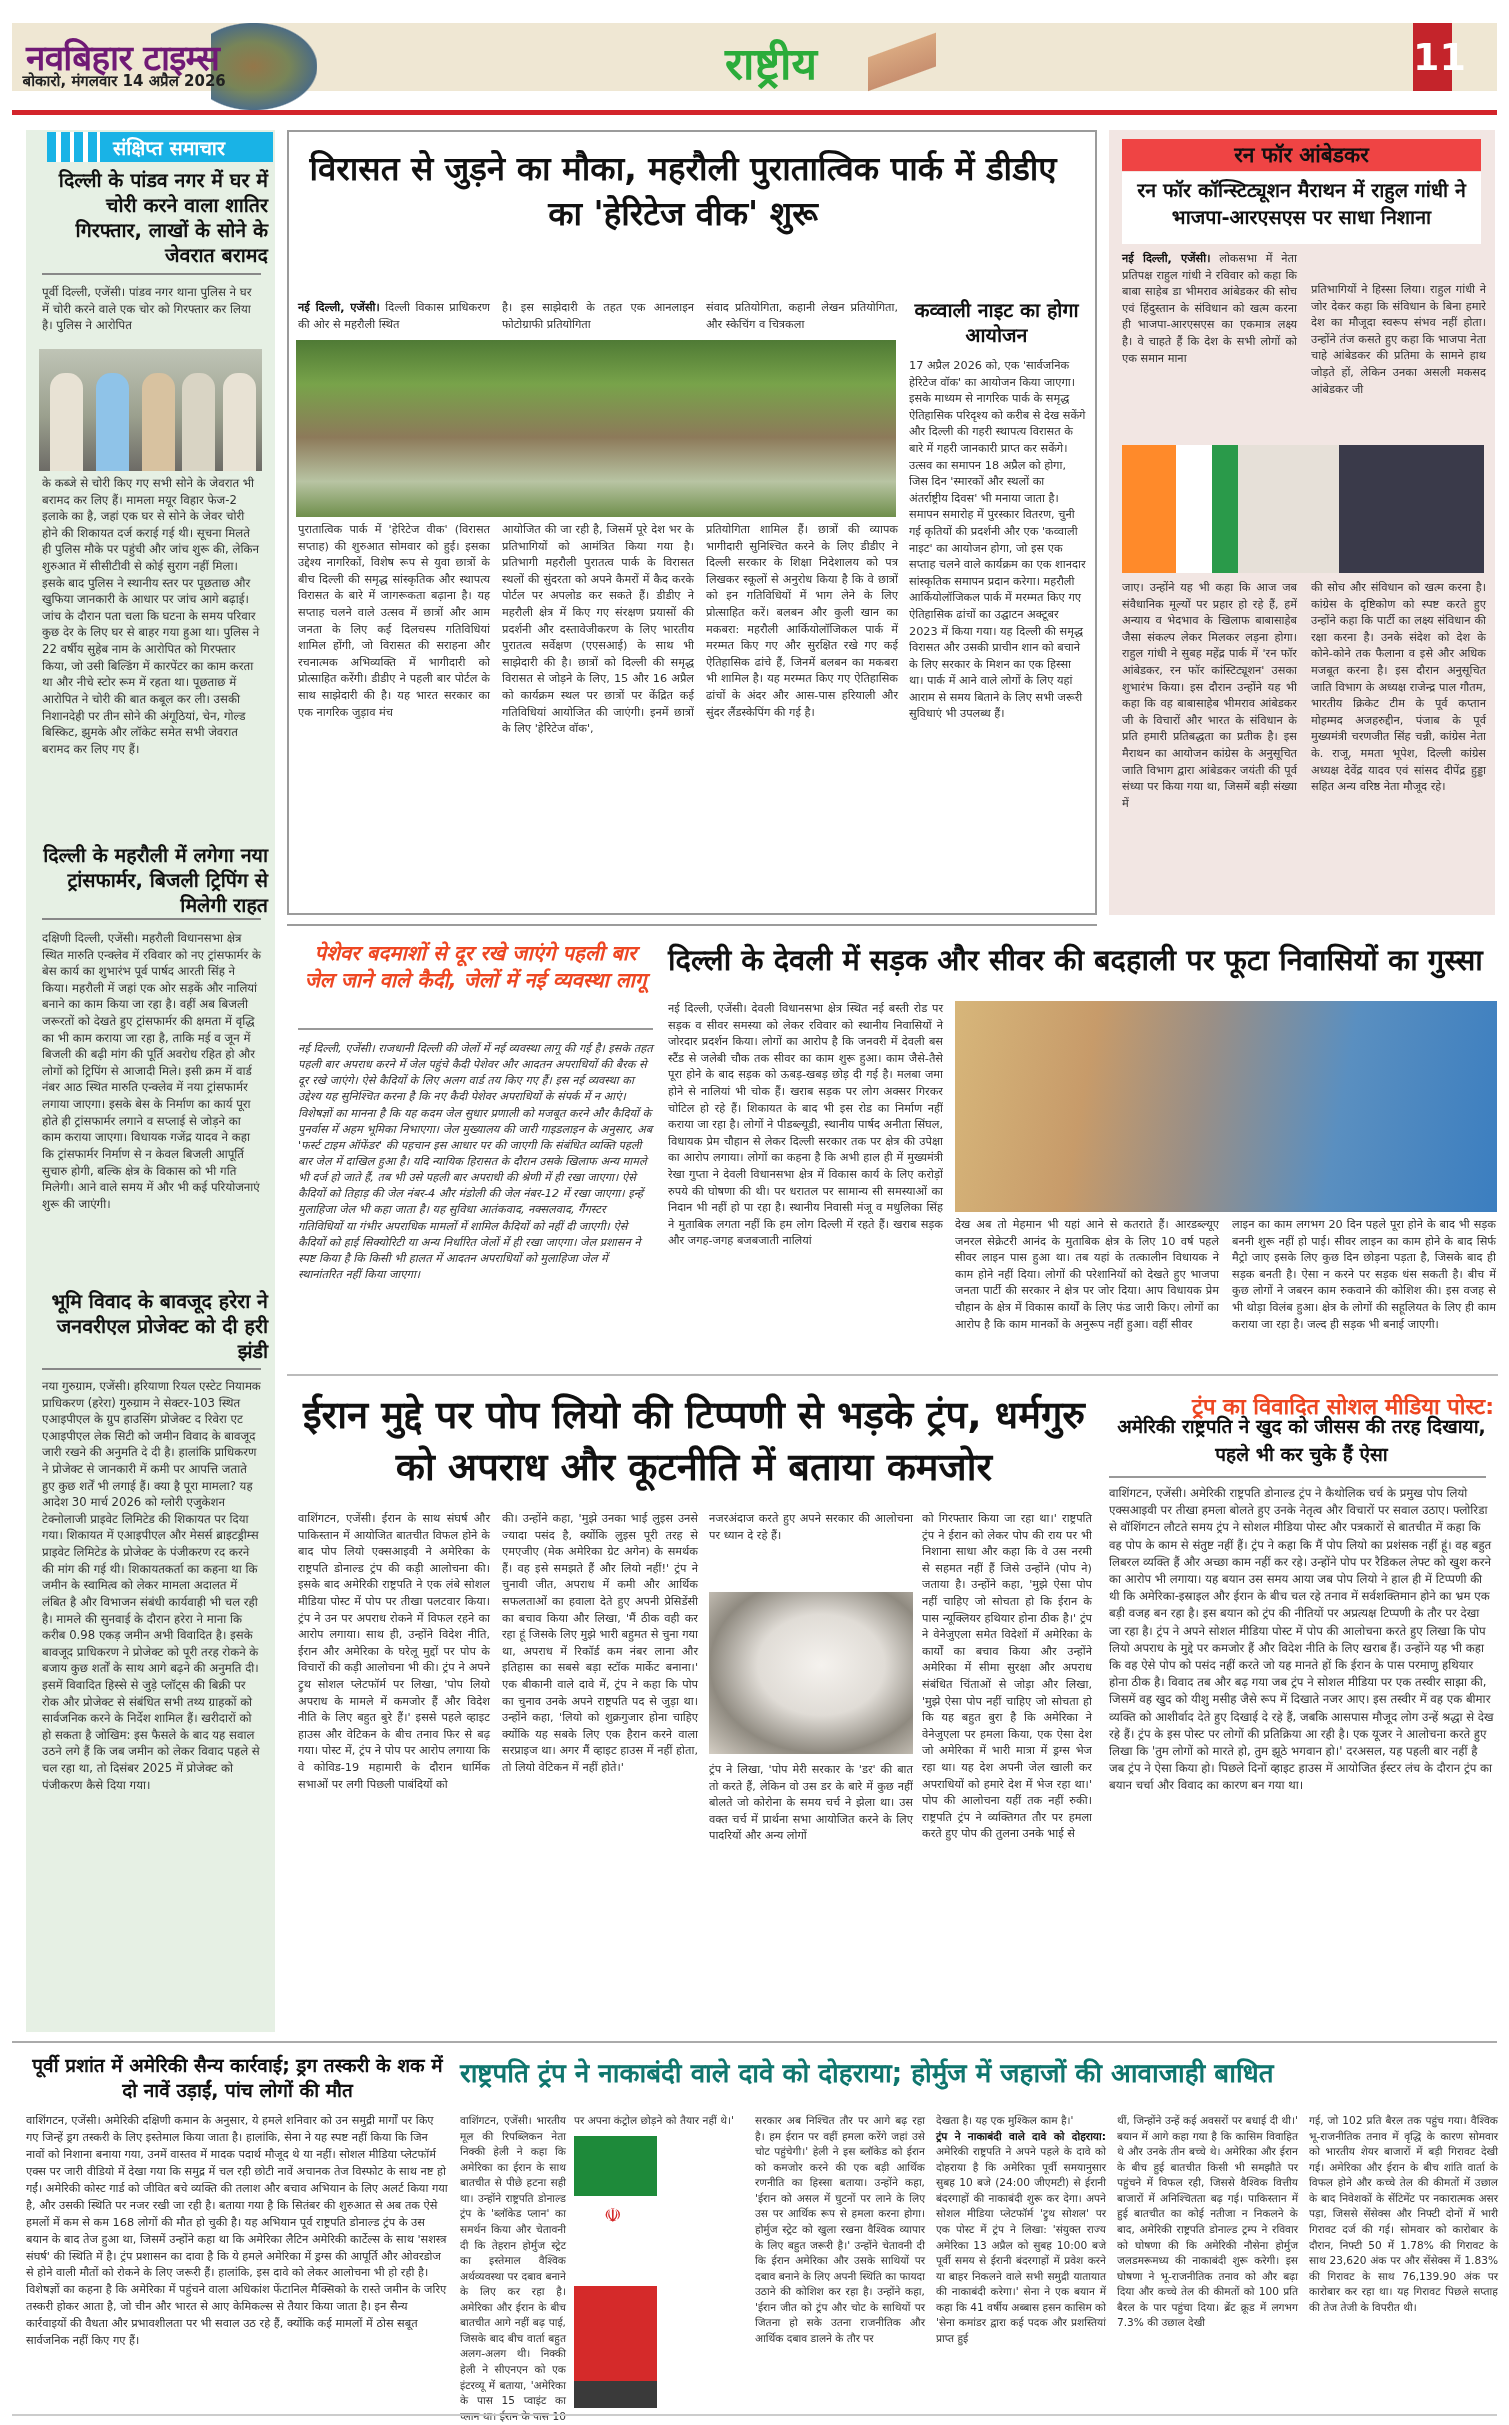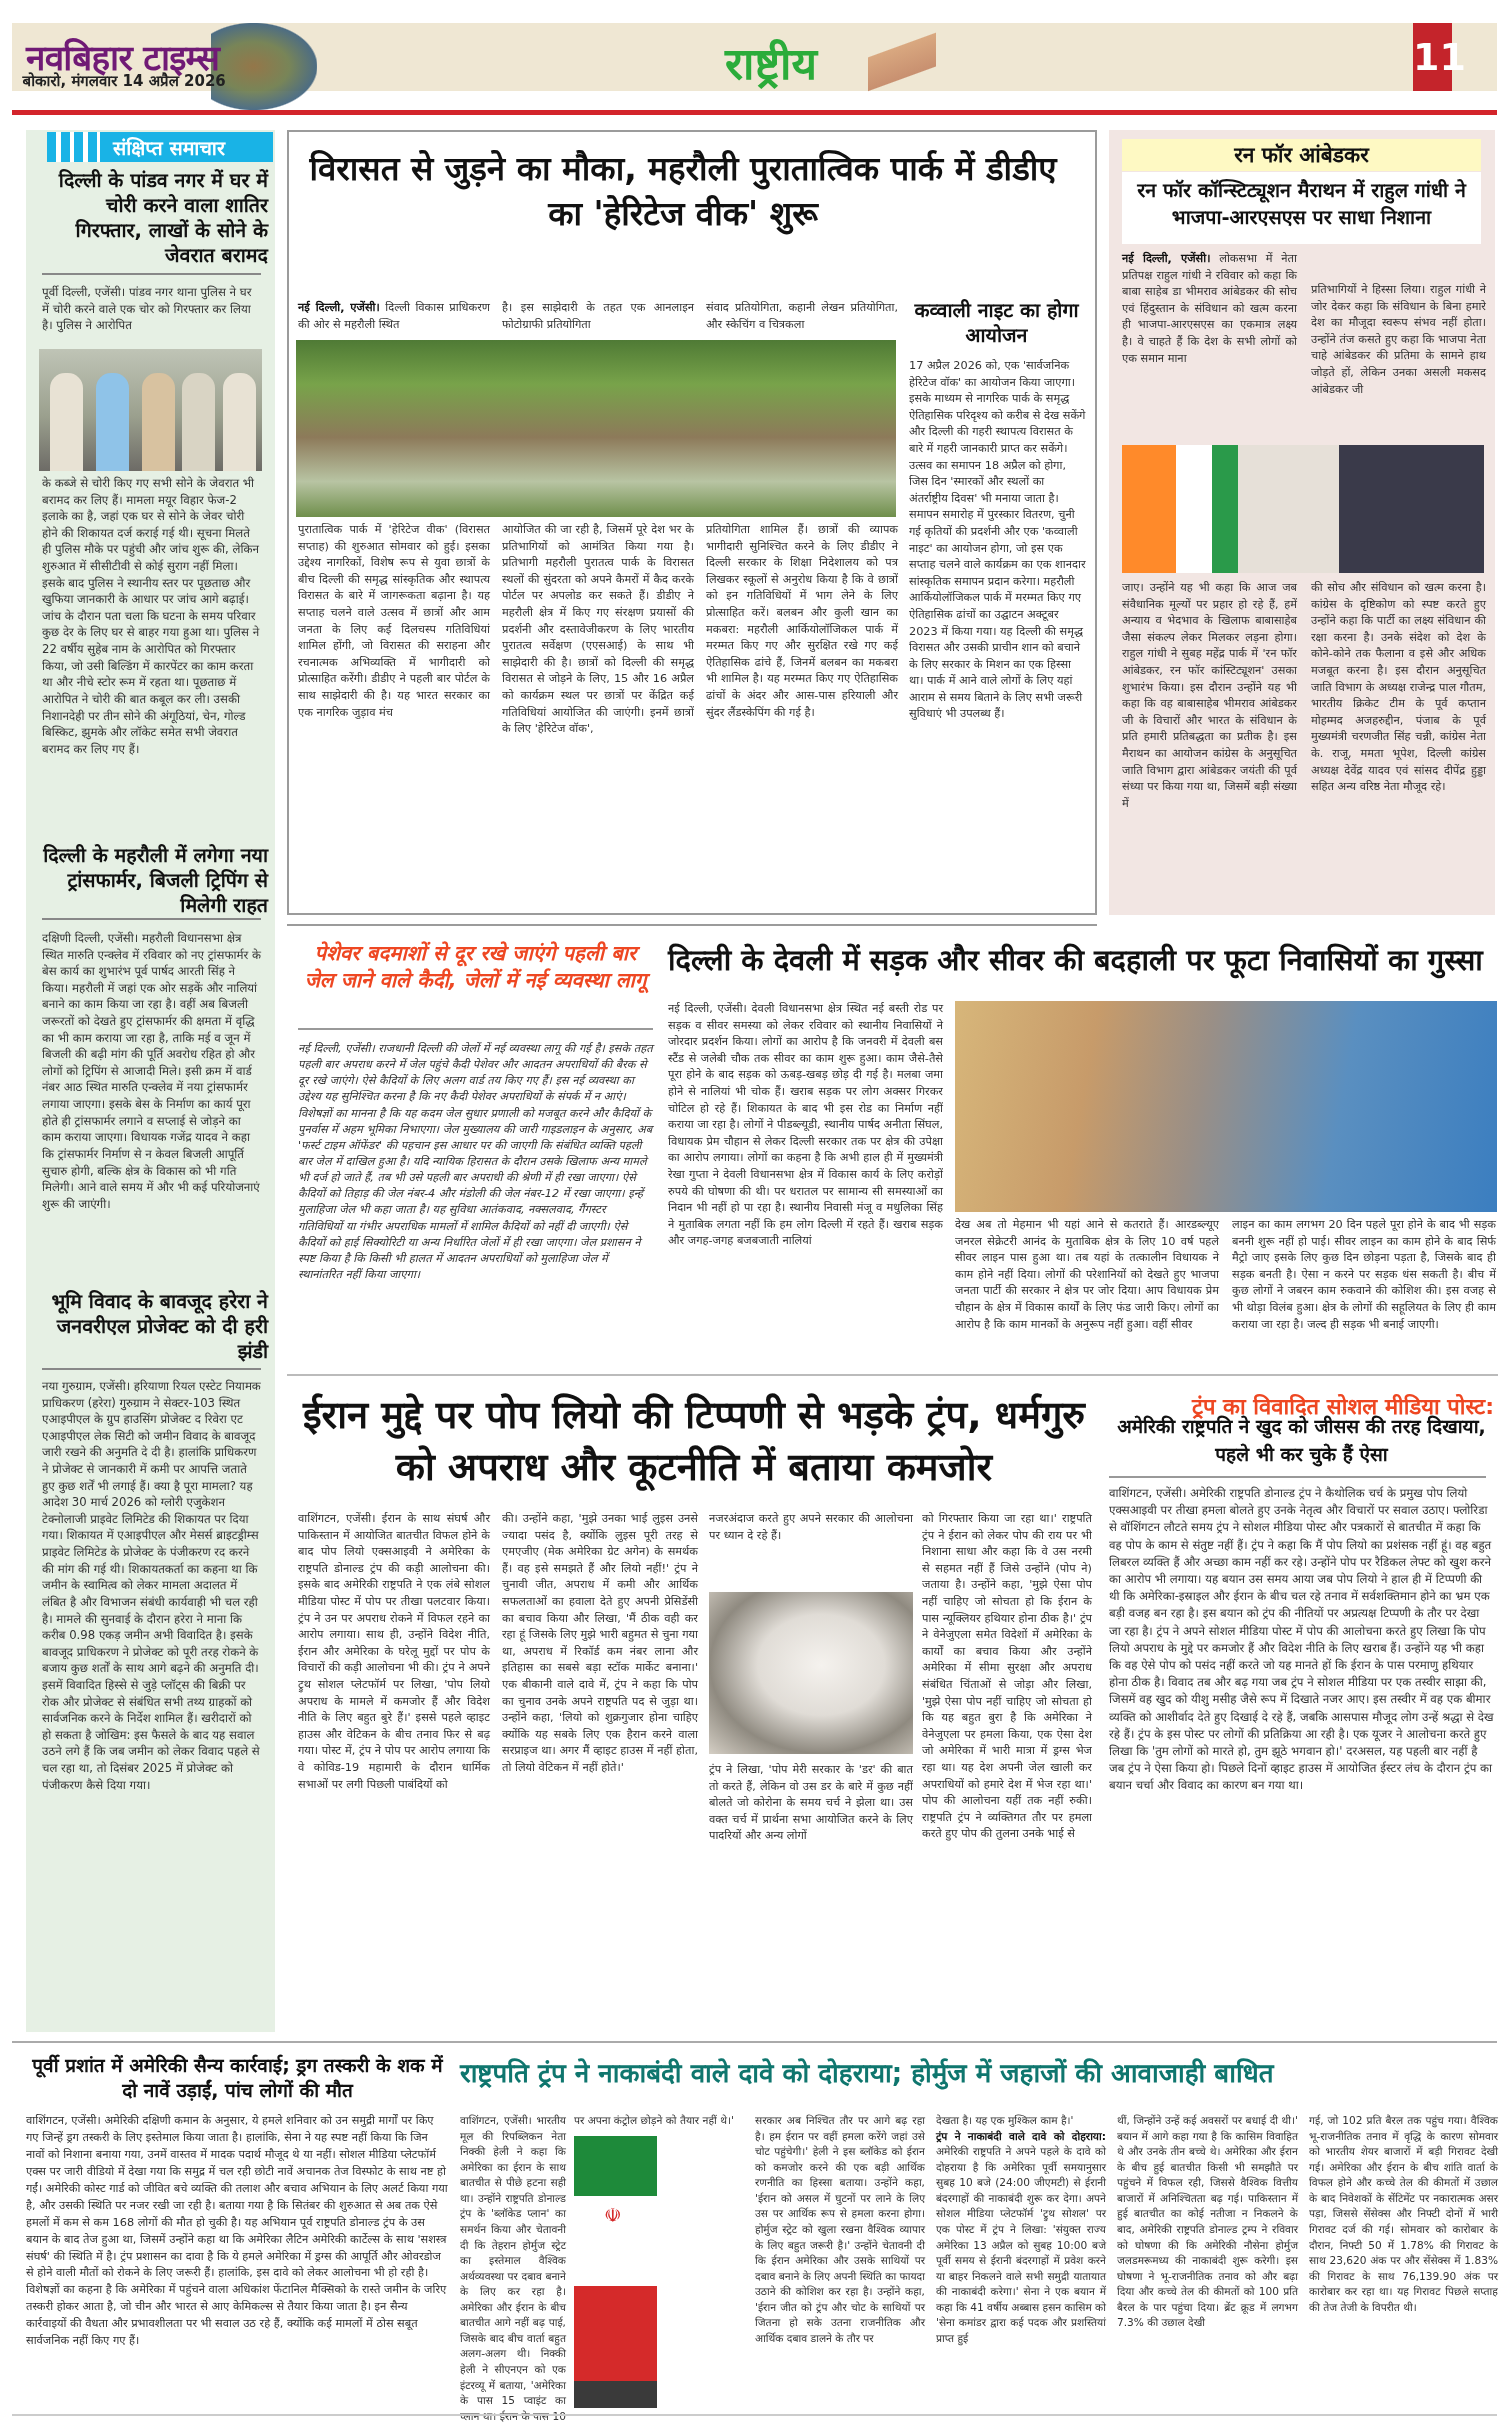--- a/index.html
+++ b/index.html
@@ -28,21 +28,21 @@
   
   .heritage-box { left: 287px; top: 130px; width: 810px; height: 785px; border: 2.3px solid #9b9b9b; }
   .heritage-head { left: 298px; top: 147px; width: 770px; text-align: center; font-size: 33px; font-weight: bold; line-height: 1.35; color: #111; }
   .col { position: absolute; font-size: 11.3px; line-height: 1.47; color: #333; text-align: justify; }
   .col b { color: #111; }
   .heritage-photo { left: 296px; top: 294px; width: 600px; height: 177px; background: linear-gradient(180deg, #4f7a35 0%, #78a34a 25%, #8d7a5a 55%, #b8c4a3 80%, #6f8f4b 100%); }
   .side-head-qawwali { left: 906px; top: 298px; width: 181px; text-align: center; font-size: 19.6px; font-weight: bold; color: #111; line-height: 1.3; }
 
   
   .ambed-box { left: 1109px; top: 130px; width: 386px; height: 785px; background: #f2e6e3; }
-  .ambed-kicker { left: 1122px; top: 139px; width: 359px; height: 32px; background: #fef9c3; text-align: center; font-size: 21px; font-weight: bold; color: #111; line-height: 32px; }
+  .ambed-kicker { left: 1122px; top: 139px; width: 359px; height: 32px; background: #ef4444; text-align: center; font-size: 21px; font-weight: bold; color: #111; line-height: 32px; }
   .ambed-head { left: 1122px; top: 172px; width: 359px; height: 72px; background: #fff; text-align: center; font-size: 19.6px; font-weight: bold; color: #111; line-height: 1.4; padding-top: 4.5px; }
   .ambed-photo { left: 1122px; top: 445px; width: 362px; height: 128px; background: linear-gradient(90deg, #ff8a2a 0 15%, #fff 15% 25%, #2a9a4a 25% 32%, #e6e0d8 32% 60%, #3a3a4a 60% 100%); }
 
   
   .jail-head { left: 298px; top: 940px; width: 355px; text-align: center; font-size: 20.4px; font-weight: bold; font-style: italic; color: #ee4722; line-height: 1.3; }
   .jail-body { left: 298px; top: 1041px; width: 355px; font-size: 11.3px; font-style: italic; line-height: 1.43; color: #333; }
 
   
   .devli-head { left: 668px; top: 939px; width: 830px; font-size: 29px; font-weight: bold; color: #111; }
   .devli-photo { left: 955px; top: 1001px; width: 542px; height: 211px; background: linear-gradient(100deg, #d7b67a 0%, #c79b6a 25%, #9a8f86 45%, #5a8fc0 70%, #3b7ec0 100%); }

